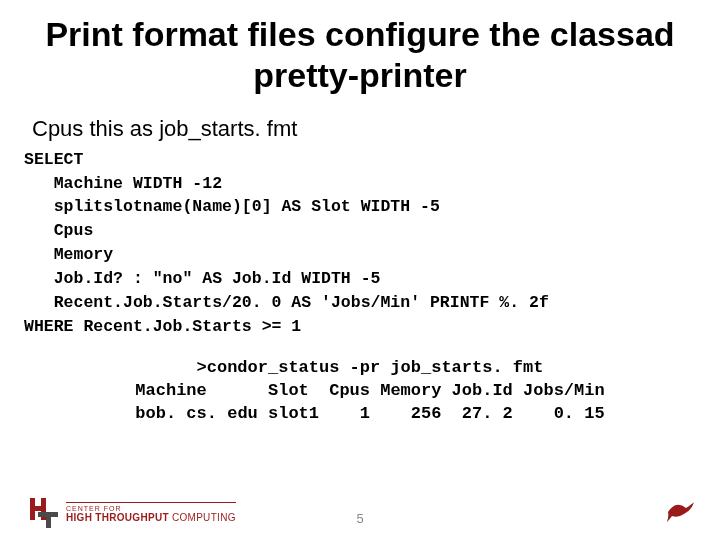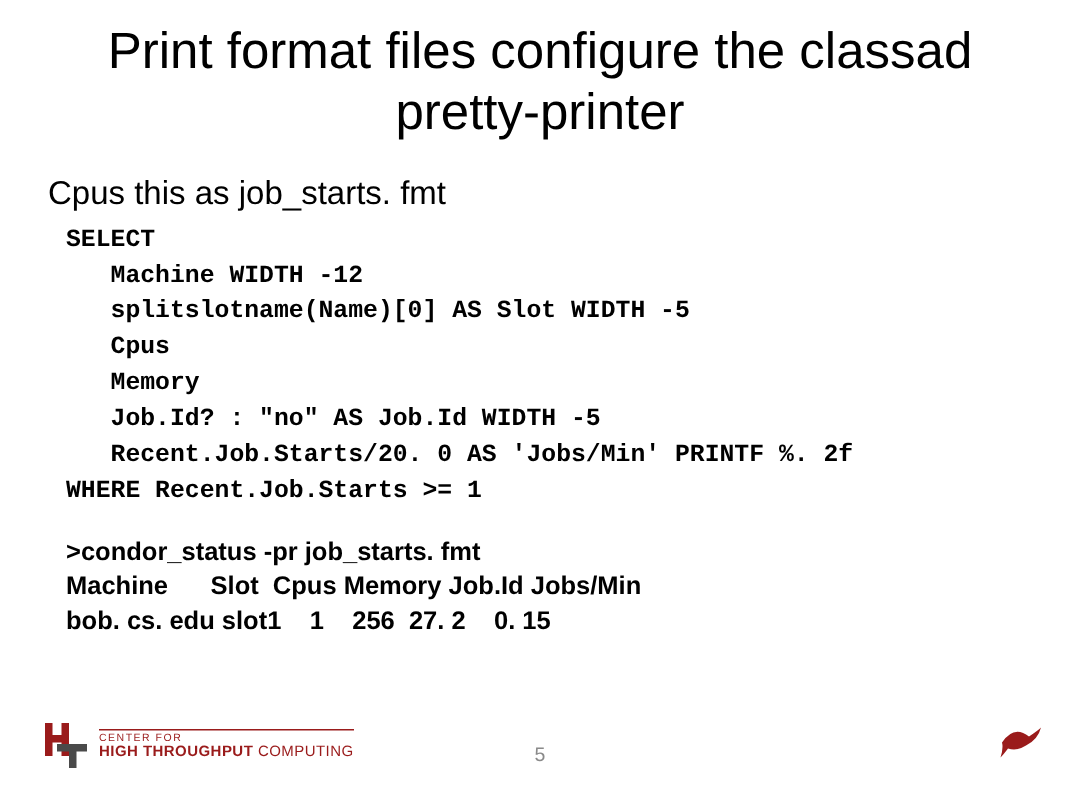--- a/index.html
+++ b/index.html
@@ -6,52 +6,53 @@
   body {
     width: 720px;
     height: 540px;
     background: #ffffff;
     font-family: Arial, Helvetica, sans-serif;
     position: relative;
     overflow: hidden;
   }
   .title {
     font-size: 34px;
-    font-weight: normal;
+    font-weight: bold;
     color: #000;
     text-align: center;
     padding: 14px 30px 10px 30px;
     line-height: 1.2;
   }
   .subhead {
     font-size: 22px;
     color: #000;
     padding: 10px 0 6px 32px;
   }
   .codeblock {
     font-family: "Courier New", Courier, monospace;
     font-weight: bold;
     font-size: 16.5px;
     line-height: 1.45;
     white-space: pre;
-    padding-left: 44px;
+    padding-left: 24px;
     color: #000;
   }
   .outblock {
-    font-family: Liberation Sans, sans-serif;
+    font-family: Liberation Mono, monospace;
     font-weight: bold;
     font-size: 17px;
     line-height: 1.35;
     white-space: pre;
-    padding: 18px 0 0 44px;
+    padding: 18px 0 0 20px;
     color: #000;
+    text-align: center;
   }
   .footer {
     position: absolute;
-    bottom: 24px;
+    bottom: 8px;
     left: 0;
     width: 100%;
     height: 50px;
   }
   .pagenum {
     position: absolute;
     left: 50%;
     transform: translateX(-50%);
     bottom: 6px;
     font-size: 13px;

